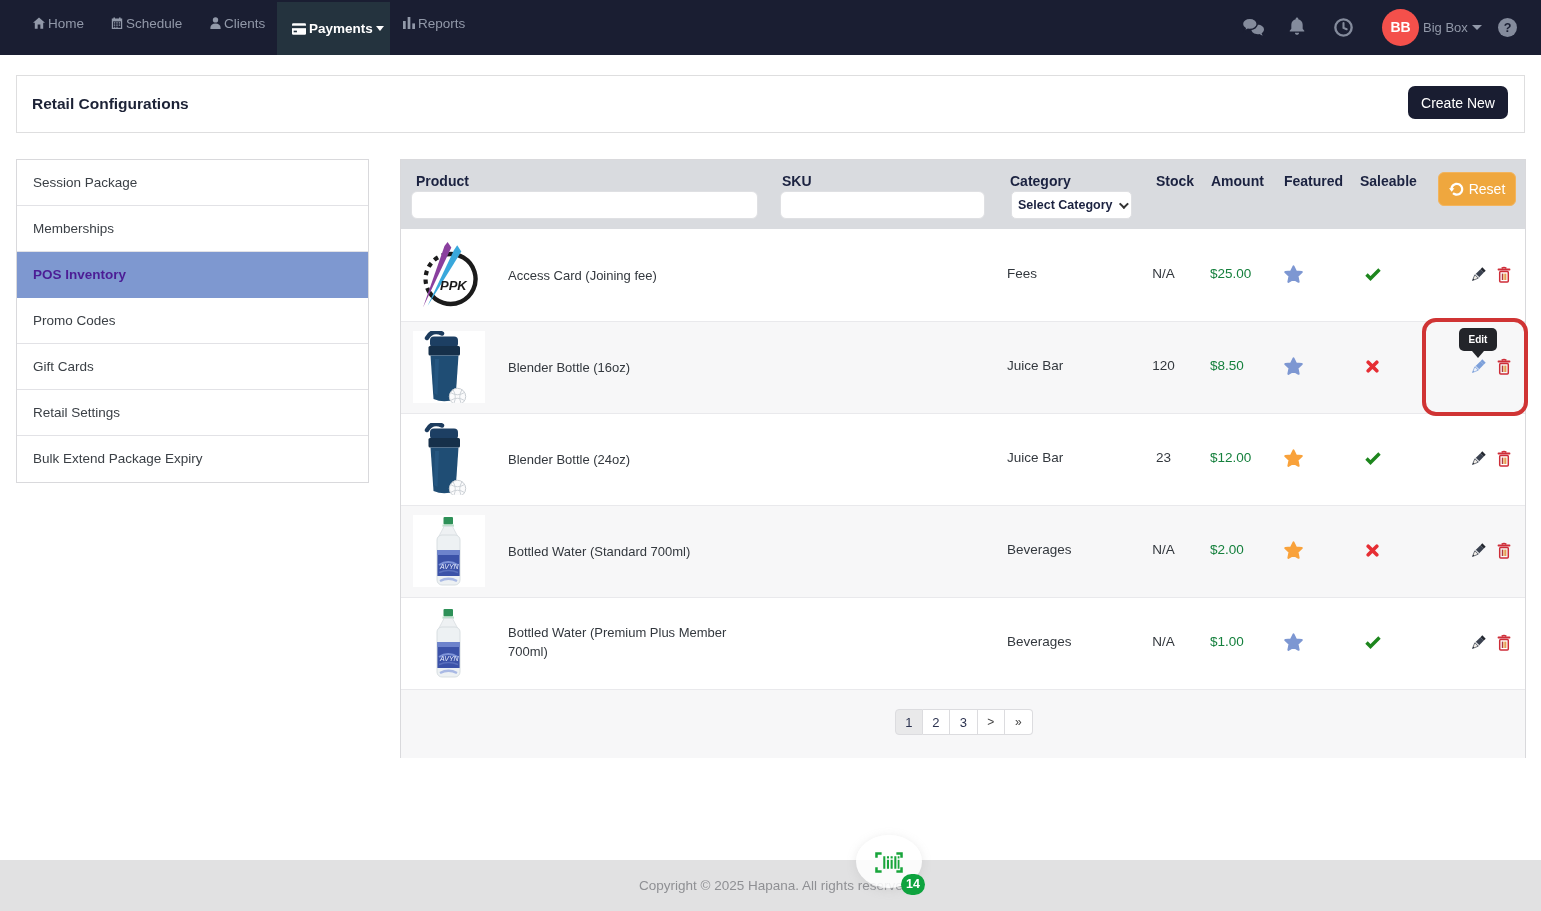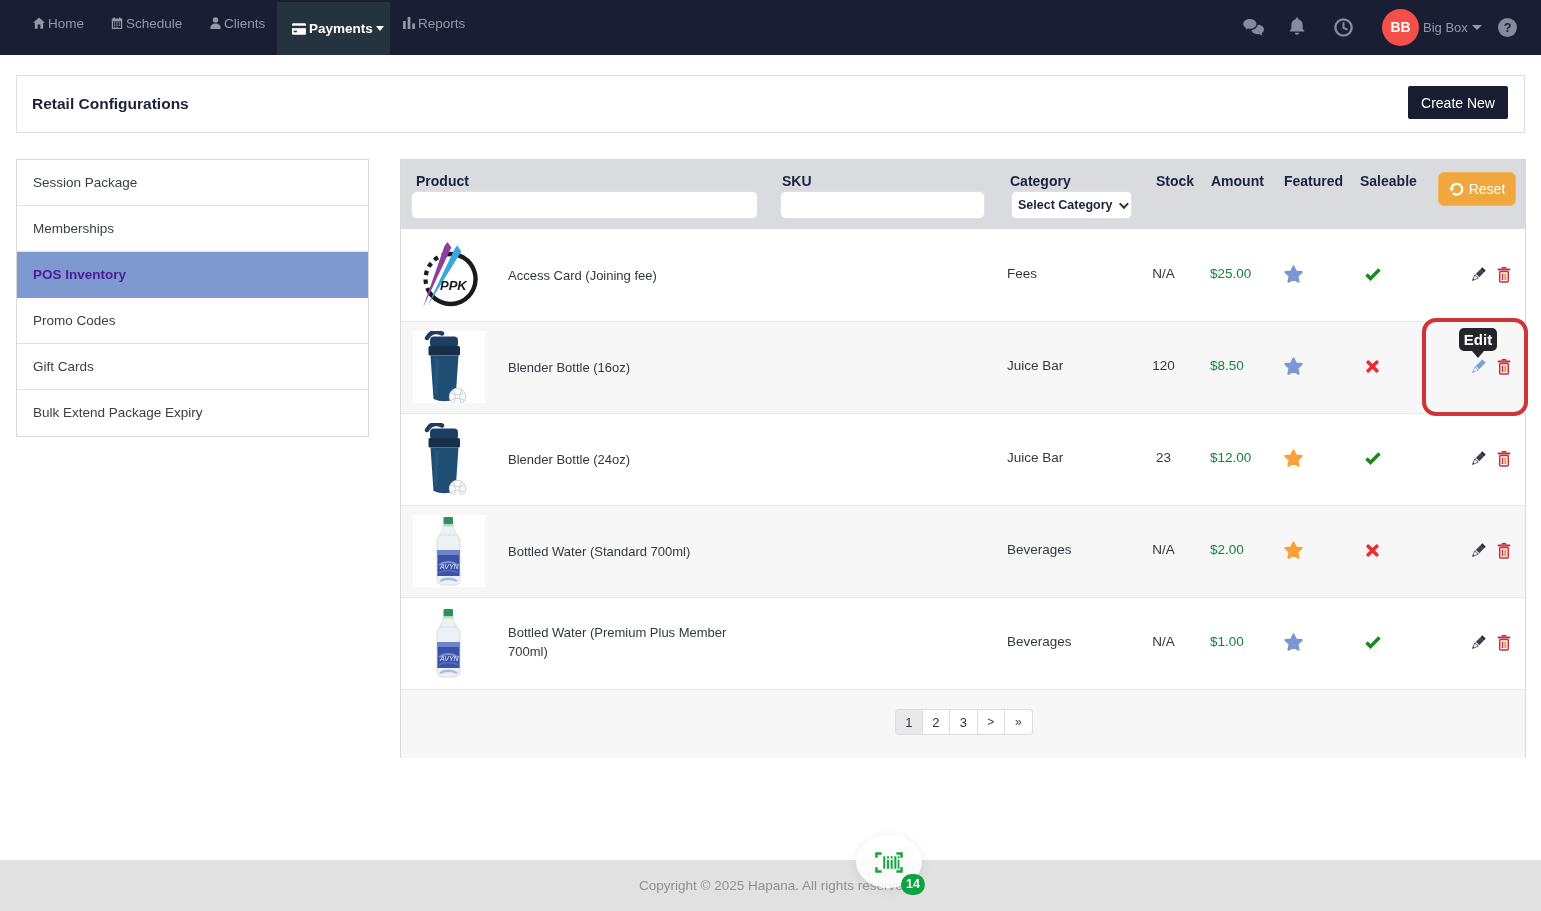--- a/index.html
+++ b/index.html
@@ -14,21 +14,21 @@
 .navitem svg { margin-right:3px; }
 #nav-payments { background:#24333e; color:#fff; font-weight:bold; }
 .caret { display:inline-block; width:0; height:0; border-left:4.5px solid transparent;
   border-right:4.5px solid transparent; border-top:5px solid #fff; margin-left:6px; }
 
 
 #headercard { position:absolute; left:16px; top:75px; width:1509px; height:58px;
   background:#fff; border:1px solid #dededf; }
 #headercard h1 { position:absolute; left:15px; top:19px; font-size:15.5px; color:#1c2236; }
 #btn-create { position:absolute; right:16px; top:10px; width:100px; height:33px;
-  background:#191d31; color:#fff; font-size:14px; border-radius:2px;
+  background:#191d31; color:#fff; font-size:14px; border-radius:7px;
   display:flex; align-items:center; justify-content:center; }
 
 
 #sidebar { position:absolute; left:16px; top:159px; width:353px;
   background:#fff; border:1px solid #d9d9dc; }
 #sidebar .item { height:46px; line-height:45px; padding-left:16px; font-size:13.5px;
   color:#3b4046; border-bottom:1px solid #e2e2e6; }
 #sidebar .item:last-child { border-bottom:none; }
 #sidebar .item.active { background:#7e98d0; color:#4c1d95; font-weight:bold;
   border-bottom:1px solid #7e98d0; }
@@ -76,21 +76,21 @@
 #fab { position:absolute; left:856px; top:835px; width:66px; height:53px; border-radius:50%;
   background:rgba(255,255,255,0.86); box-shadow:0 2px 10px rgba(160,160,160,0.25); }
 #fabbadge { position:absolute; left:901px; top:874px; width:24px; height:21px; border-radius:11px;
   background:#0ea33e; color:#fff; font-size:12.5px; font-weight:bold; text-align:center;
   line-height:21px; }
 
 
 #redbox { position:absolute; left:1422px; top:318px; width:106px; height:98px;
   border:4px solid #d03434; border-radius:14px; }
 #tooltip { position:absolute; left:1459px; top:328px; width:38px; height:23px; background:#23252a;
-  border-radius:5px; color:#fff; font-size:15px; font-weight:bold; text-align:center;
+  border-radius:5px; color:#fff; font-size:10px; font-weight:bold; text-align:center;
   line-height:23px; }
 #tooltip:after { content:""; position:absolute; left:13px; top:23px; width:0; height:0;
   border-left:6px solid transparent; border-right:6px solid transparent;
   border-top:7px solid #23252a; }
 </style>
 </head>
 <body>
 <nav id="nav">
   <div class="navitem" style="left:33px;">
     <svg width="12" height="12" viewBox="0 0 16 15">
@@ -159,20 +159,21 @@
 <div id="headercard">
   <h1>Retail Configurations</h1>
   <div id="btn-create">Create New</div>
 </div>
 <div id="sidebar">
   <div class="item">Session Package</div>
   <div class="item">Memberships</div>
   <div class="item active">POS Inventory</div>
   <div class="item">Promo Codes</div>
   <div class="item">Gift Cards</div>
+  <div class="item">Retail Settings</div>
   <div class="item">Bulk Extend Package Expiry</div>
 </div>
 <div id="tablecard">
   <div id="thead">
     <span class="hlabel" style="left:15px;">Product</span>
     <span class="hlabel" style="left:381px;">SKU</span>
     <span class="hlabel" style="left:609px;">Category</span>
     <span class="hlabel" style="left:755px;">Stock</span>
     <span class="hlabel" style="left:810px;">Amount</span>
     <span class="hlabel" style="left:883px;">Featured</span>

